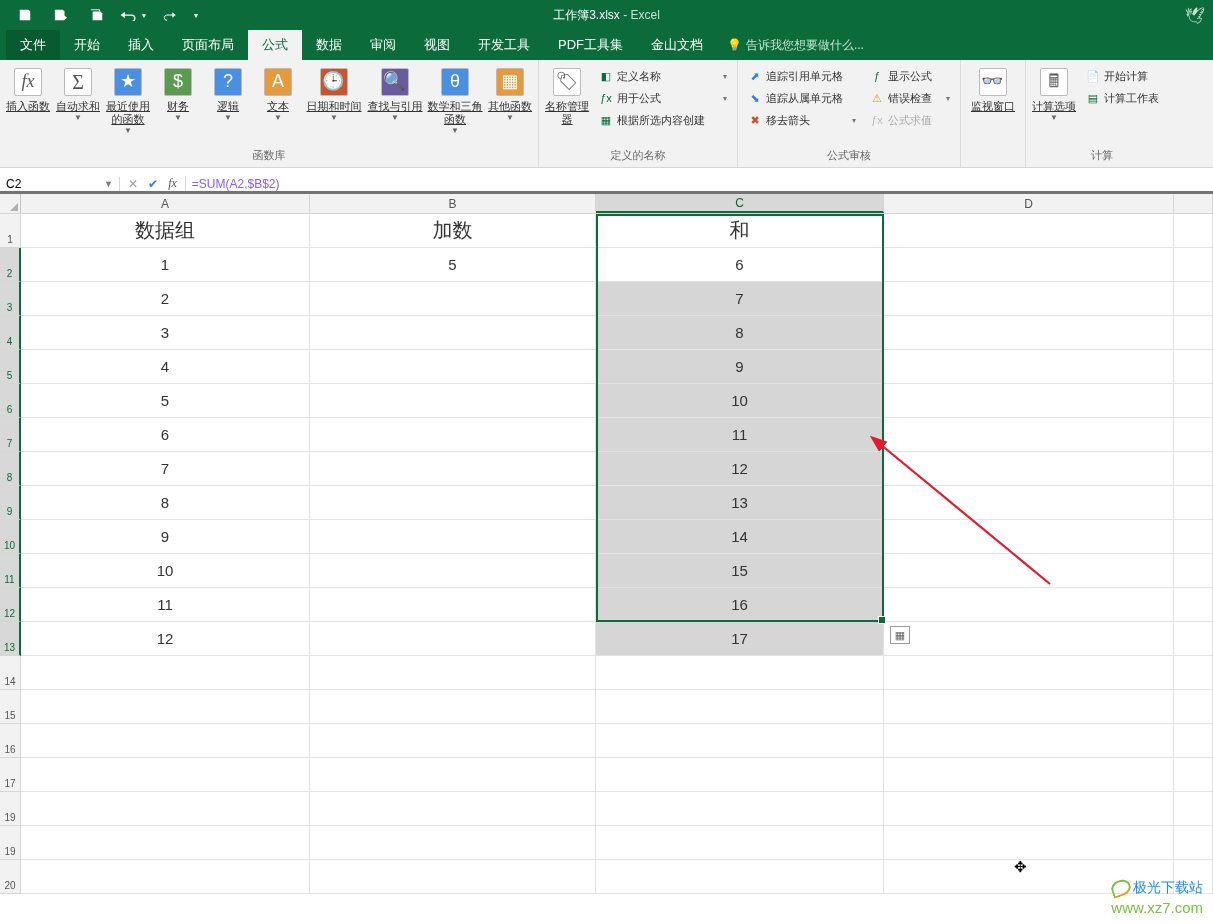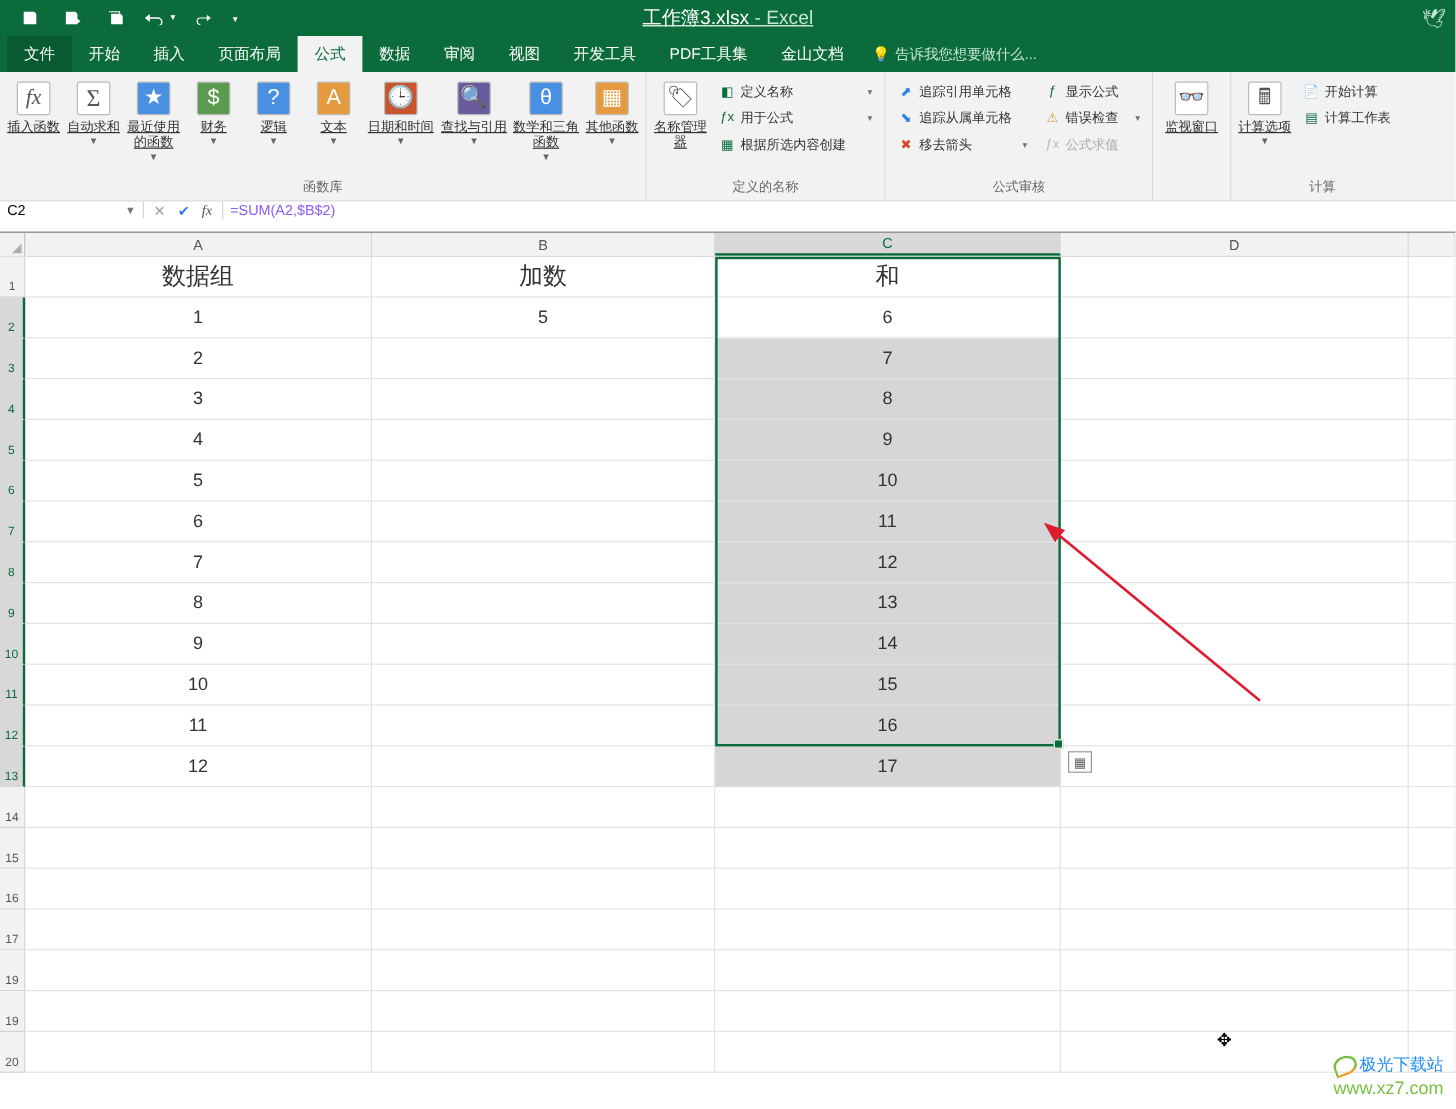--- a/index.html
+++ b/index.html
@@ -2,21 +2,21 @@
 <html><head>
 <meta charset="utf-8">
 <style>
 * { margin: 0; padding: 0; box-sizing: border-box; }
 body { font-family: "Microsoft YaHei", "Segoe UI", sans-serif; font-size: 12px; background: #fff; width: 1213px; height: 924px; overflow: hidden; position: relative; }
 
 
 .title-bar { height: 30px; background: #0b6b3a; display: flex; align-items: center; position: relative; }
 .qat { display: flex; align-items: center; gap: 2px; padding-left: 8px; }
 .qat-btn { width: 34px; height: 30px; display: flex; align-items: center; justify-content: center; color: #fff; cursor: pointer; }
-.title-text { position: absolute; left: 50%; transform: translateX(-50%); color: #fff; font-size: 16px; text-decoration: underline; }
+.title-text { position: absolute; left: 50%; transform: translateX(-50%); color: #fff; font-size: 12px; }
 .title-text .dim { color: #c5e4d2; }
 .bird { position: absolute; right: 8px; top: 6px; color: #c5e4d2; font-size: 16px; }
 
 
 .menu-row { height: 30px; background: #0b6b3a; display: flex; align-items: stretch; padding-left: 6px; }
 .menu-tab { padding: 0 14px; color: #fff; display: flex; align-items: center; font-size: 13px; cursor: pointer; }
 .menu-tab.active { background: #f2f2f2; color: #0b6b3a; }
 .menu-tab.file { background: #085a30; }
 .tell-me { color: #c5e4d2; display: flex; align-items: center; padding-left: 10px; font-size: 12px; gap: 4px; }
 
@@ -30,21 +30,21 @@
 .vbtn .lbl { font-size: 11px; color: #333; text-decoration: underline; }
 .vbtn .dd { font-size: 8px; color: #666; }
 .mini-list { display: flex; flex-direction: column; gap: 2px; padding: 2px 4px; width: 140px; }
 .mini-item { display: flex; align-items: center; gap: 4px; font-size: 11px; color: #333; height: 20px; cursor: pointer; padding: 0 2px; }
 .mini-item .mi-ic { width: 14px; height: 14px; display: inline-flex; align-items: center; justify-content: center; font-size: 11px; color: #0b6b3a; }
 .mini-item .dd2 { margin-left: auto; font-size: 8px; color: #777; }
 .mini-item.disabled { color: #aaa; }
 .mini-item.disabled .mi-ic { color: #bbb; }
 
 
-.fbar-row { height: 26px; display: flex; align-items: flex-start; border-bottom: 1px solid #737373; background: #fff; }
+.fbar-row { height: 26px; display: flex; align-items: flex-end; border-bottom: 3px solid #737373; background: #fff; }
 .name-box { width: 120px; border-right: 1px solid #d6d6d6; display: flex; align-items: center; padding-left: 6px; font-size: 12px; position: relative; }
 .name-box .nb-dd { margin-left: auto; padding: 0 6px; color: #777; font-size: 9px; }
 .fx-ctrls { display: flex; align-items: center; border-right: 1px solid #d6d6d6; padding: 0 8px; gap: 10px; color: #a0a0a0; }
 .fx-ctrls .ok { color: #2b7de9; }
 .fx-ctrls .fx { font-style: italic; color: #555; font-family: "Cambria Math", serif; }
 .formula-input { flex: 1; display: flex; align-items: center; padding-left: 6px; font-size: 12px; color: #8b5cf6; }
 
 
 .sheet { position: relative; height: calc(924px - 30px - 30px - 108px - 26px); overflow: hidden; }
 .colhdr-row { display: flex; height: 20px; background: #f2f2f2; border-bottom: 1px solid #d6d6d6; }

